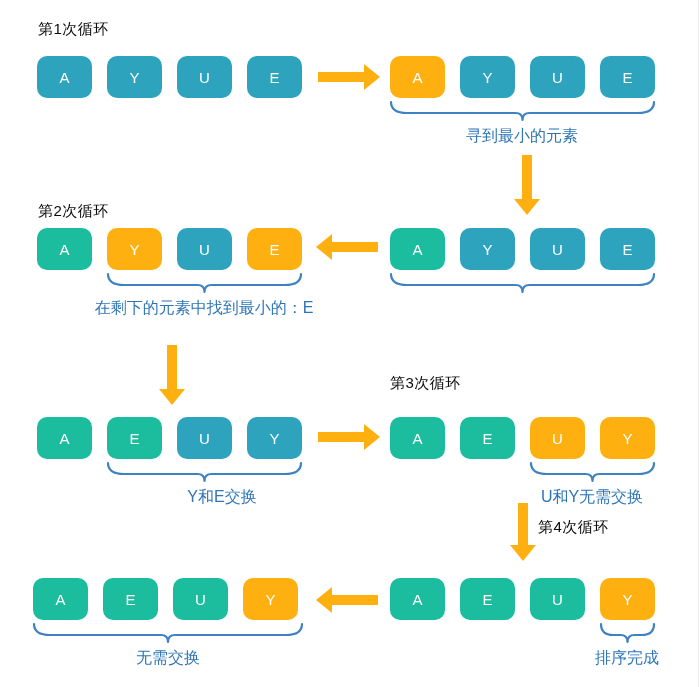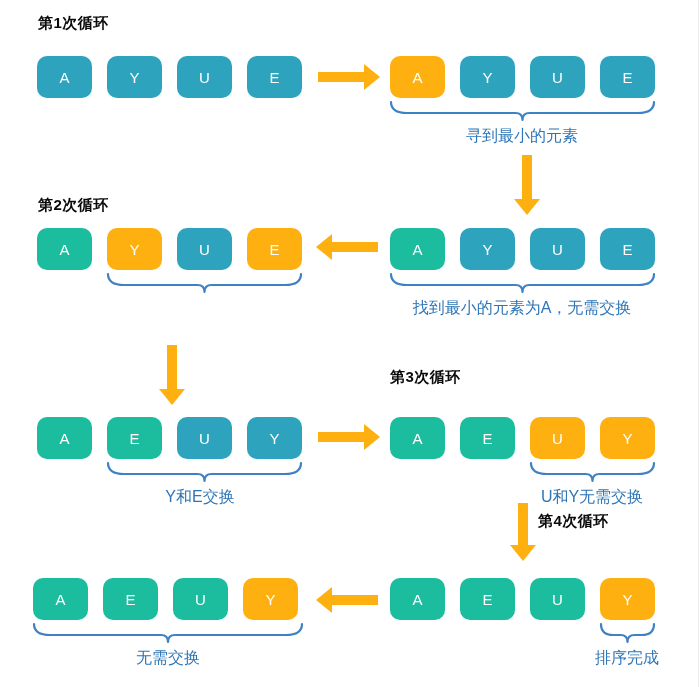--- a/index.html
+++ b/index.html
@@ -3,22 +3,22 @@
 <meta charset="utf-8">
 <style>
   html,body{margin:0;padding:0;}
   body{
     width:699px;height:687px;background:#ffffff;
     font-family:"Liberation Sans","DejaVu Sans",sans-serif;
     position:relative;overflow:hidden;
   }
   .canvas{position:absolute;left:0;top:0;width:698px;height:687px;border-right:1px solid #ececec;}
   .header{
-    position:absolute;font-size:15px;font-weight:700;color:var(--header);
-    white-space:nowrap;letter-spacing:0.5px;
+    position:absolute;font-size:15px;font-weight:400;color:var(--header);
+    white-space:nowrap;letter-spacing:0.5px;margin-top:6px;
   }
   .group{position:absolute;width:265px;height:100px;}
   .boxes{display:flex;gap:15px;}
   .box{
     width:55px;height:42px;border-radius:10px;
     display:flex;align-items:center;justify-content:center;
     color:#ffffff;font-size:15px;
   }
   .box.teal{background:var(--teal);}
   .box.green{background:var(--green);}
@@ -92,57 +92,57 @@
         <div class="box green">A</div>
         <div class="box orange">Y</div>
         <div class="box teal">U</div>
         <div class="box orange">E</div>
       </div>
     <div class="brace" style="left:70px;width:195px">
         <svg width="195" height="20" viewBox="0 0 195 20">
           <path d="M1,1 Q1,12 17,12 L90.5,12 Q97.5,12 97.5,19 Q97.5,12 104.5,12 L178,12 Q194,12 194,1" fill="none" stroke="var(--brace)" stroke-width="2.2" stroke-linecap="round" stroke-linejoin="round"></path>
         </svg>
       </div>
+    <div class="caption" style="left:167px">在剩下的元素中找到最小的：E</div>
   </div>
   <div class="harrow left" style="left:316px;top:234px">
       <div class="bar"></div>
       <div class="head"></div>
     </div>
   <div class="group" style="left:390px;top:228px">
     <div class="boxes">
         <div class="box green">A</div>
         <div class="box teal">Y</div>
         <div class="box teal">U</div>
         <div class="box teal">E</div>
       </div>
     <div class="brace" style="left:0;width:265px">
         <svg width="265" height="20" viewBox="0 0 265 20">
           <path d="M1,1 Q1,12 17,12 L125.5,12 Q132.5,12 132.5,19 Q132.5,12 139.5,12 L248,12 Q264,12 264,1" fill="none" stroke="var(--brace)" stroke-width="2.2" stroke-linecap="round" stroke-linejoin="round"></path>
         </svg>
       </div>
-    <div class="caption" style="left:132px">找到最小的元素为A，无需交换</div>
   </div>
   <div class="varrow" style="left:159px;top:345px;height:60px">
       <div class="bar"></div>
       <div class="head"></div>
     </div>
 
   <div class="group" style="left:37px;top:417px">
     <div class="boxes">
         <div class="box green">A</div>
         <div class="box green">E</div>
         <div class="box teal">U</div>
         <div class="box teal">Y</div>
       </div>
     <div class="brace" style="left:70px;width:195px">
         <svg width="195" height="20" viewBox="0 0 195 20">
           <path d="M1,1 Q1,12 17,12 L90.5,12 Q97.5,12 97.5,19 Q97.5,12 104.5,12 L178,12 Q194,12 194,1" fill="none" stroke="var(--brace)" stroke-width="2.2" stroke-linecap="round" stroke-linejoin="round"></path>
         </svg>
       </div>
-    <div class="caption" style="left:163px">Y和E交换</div>
+    <div class="caption" style="left:185px">Y和E交换</div>
   </div>
   <div class="harrow right" style="left:318px;top:424px">
       <div class="bar"></div>
       <div class="head"></div>
     </div>
   <div class="group" style="left:390px;top:417px">
     <div class="boxes">
         <div class="box green">A</div>
         <div class="box green">E</div>
         <div class="box orange">U</div>

